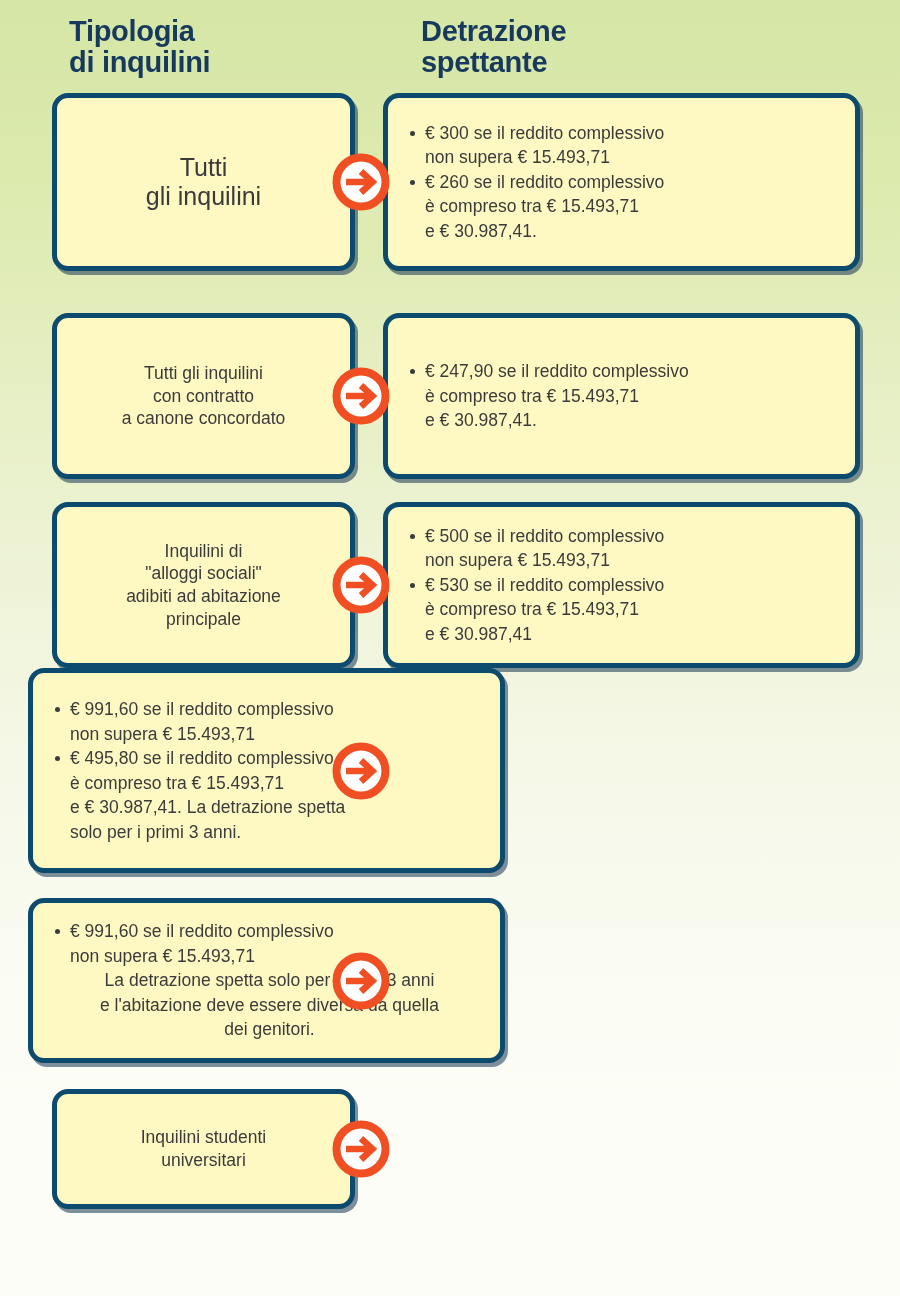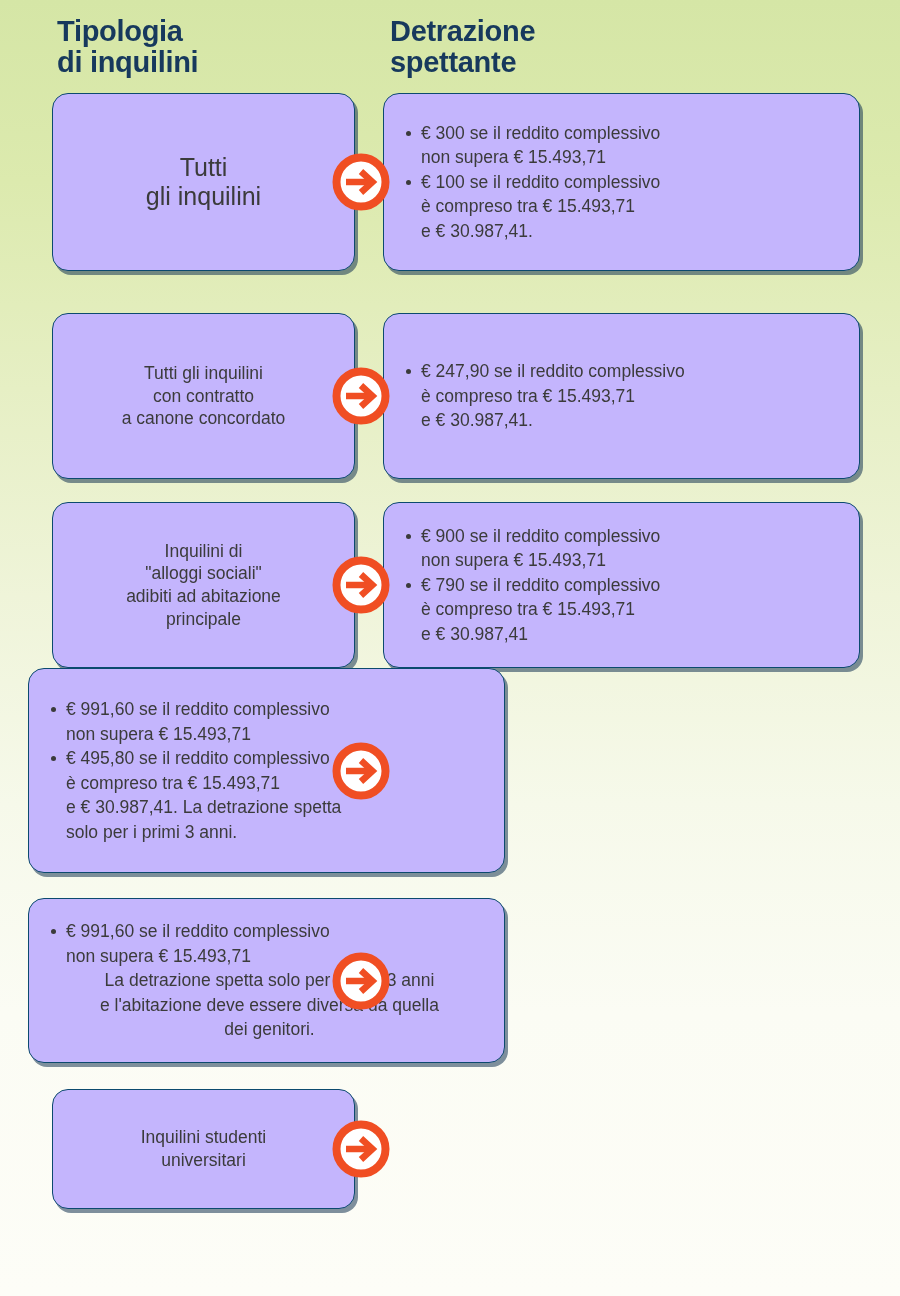--- a/index.html
+++ b/index.html
@@ -14,31 +14,32 @@
 
   
   .hdr{
     position:absolute;top:16px;
     color:#17395d;
     font-weight:bold;
     font-size:29px;
     line-height:1.06;
     letter-spacing:-0.3px;
     white-space:pre-line;
+    margin-left:12px;
   }
   .hdr-left{left:57px;}
-  .hdr-right{left:390px;}
+  .hdr-right{left:409px;}
 
   
   .rows{position:absolute;left:0;top:93px;width:900px;}
   .row{position:relative;display:flex;align-items:stretch;margin-bottom:0;}
 
   .card{
-    background:#c4b5fd;
-    border:1px solid #0c4a6e;
+    background:#fef9c3;
+    border:5px solid #0c4a6e;
     border-radius:16px;
     box-sizing:border-box;
     box-shadow:3px 4px 0 0 rgba(22,53,82,.55);
     display:flex;
     align-items:center;
     position:relative;
   }
   .card-left{
     width:303px;
     margin-left:52px;
@@ -117,21 +118,21 @@
             <circle cx="30" cy="30" r="24.5" fill="#ffffff" stroke="#f04e23" stroke-width="8"></circle>
             <path d="M15 30 H37" stroke="#f04e23" stroke-width="6.5" stroke-linecap="butt"></path>
             <path d="M30 19.5 L41.5 30 L30 40.5" fill="none" stroke="#f04e23" stroke-width="6.5" stroke-linejoin="miter" stroke-linecap="butt"></path>
           </svg>
         </div>
         <div class="card card-right">
           <div class="right-body">
             <ul class="bullet-list">
               <li>€ 300 se il reddito complessivo
 non supera € 15.493,71</li>
-              <li>€ 100 se il reddito complessivo
+              <li>€ 260 se il reddito complessivo
 è compreso tra € 15.493,71
 e € 30.987,41.</li>
             </ul>
           </div>
         </div>
       </div>
       <div class="row" style="height: 166px; margin-bottom: 23px;">
         <div class="card card-left">
           <div class="left-text">Tutti gli inquilini
 con contratto
@@ -164,23 +165,23 @@
         <div class="arrow">
           <svg viewBox="0 0 60 60" xmlns="http://www.w3.org/2000/svg">
             <circle cx="30" cy="30" r="24.5" fill="#ffffff" stroke="#f04e23" stroke-width="8"></circle>
             <path d="M15 30 H37" stroke="#f04e23" stroke-width="6.5" stroke-linecap="butt"></path>
             <path d="M30 19.5 L41.5 30 L30 40.5" fill="none" stroke="#f04e23" stroke-width="6.5" stroke-linejoin="miter" stroke-linecap="butt"></path>
           </svg>
         </div>
         <div class="card card-right">
           <div class="right-body">
             <ul class="bullet-list">
-              <li>€ 900 se il reddito complessivo
-non supera € 15.493,71</li>
-              <li>€ 790 se il reddito complessivo
+              <li>€ 500 se il reddito complessivo
+non supera € 15.493,71</li>
+              <li>€ 530 se il reddito complessivo
 è compreso tra € 15.493,71
 e € 30.987,41</li>
             </ul>
           </div>
         </div>
       </div>
       <div class="row" style="height: 205px; margin-bottom: 25px;">
         <div class="arrow">
           <svg viewBox="0 0 60 60" xmlns="http://www.w3.org/2000/svg">
             <circle cx="30" cy="30" r="24.5" fill="#ffffff" stroke="#f04e23" stroke-width="8"></circle>

